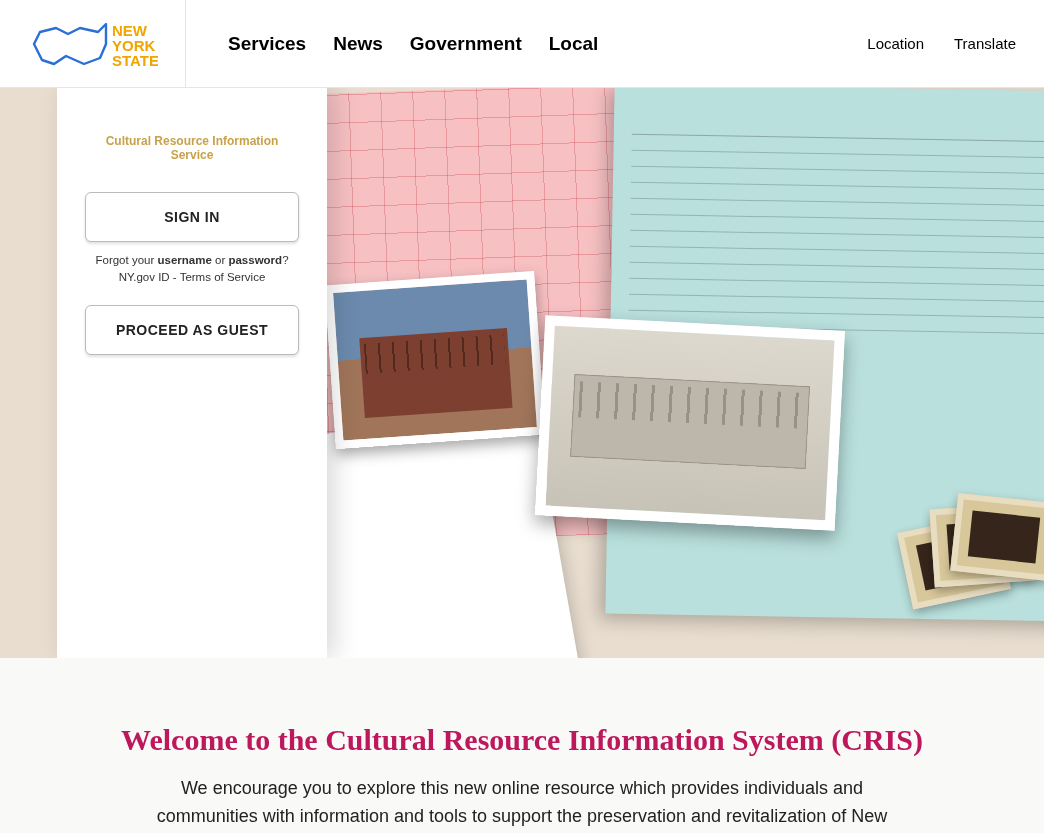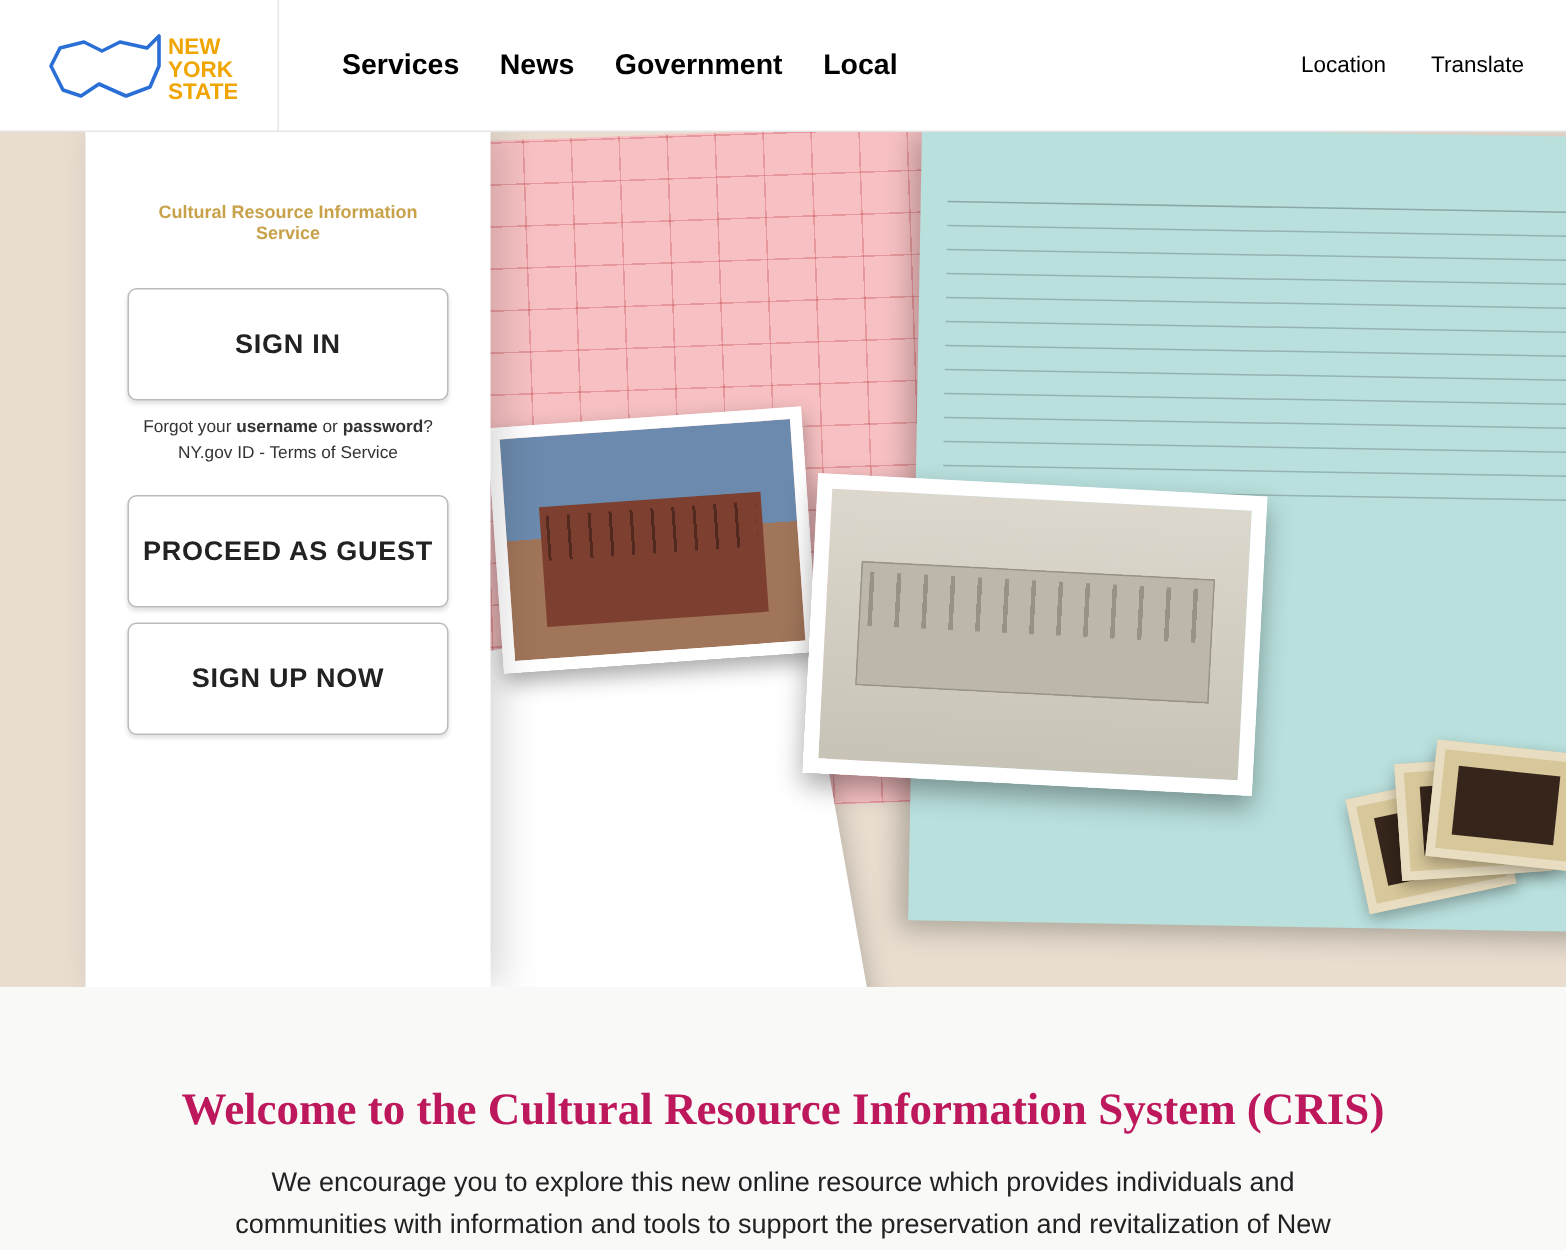--- a/index.html
+++ b/index.html
@@ -38,21 +38,21 @@
 .collage-slides span:nth-child(3){ left: 50px; top: 0; transform: rotate(6deg); }
 .collage-slides span::after{ content:""; position:absolute; inset:10px; background:#35251b;}
 
 
 .panel { position: absolute; left: 57px; top: 0; width: 270px; height: 570px; background: #fff; box-shadow: 8px 0 24px rgba(0,0,0,.15); padding: 40px 28px 0; text-align: center; z-index: 5; }
 .cris-logo { margin-bottom: 30px; }
 .cris-logo .word { font-family: Georgia, "Times New Roman", serif; font-size: 62px; font-weight: 700; color: #1a5a2e; letter-spacing: 1px; line-height: 1; position: relative; display: inline-block; }
 .cris-logo .egg { position: absolute; left: 34px; top: 22px; width: 28px; height: 38px; background: #d4b06a; border-radius: 50% 50% 50% 50% / 60% 60% 40% 40%; z-index: -1; }
 .cris-logo .egg-text { position:absolute; left:36px; top:34px; font-size:8px; font-weight:700; color:#1a5a2e; letter-spacing:.5px; }
 .cris-logo .sub { display: block; font-size: 12px; color: #c8a24a; font-weight: 700; margin-top: 6px; font-family: Arial, sans-serif; }
-.btn { display: block; width: 100%; padding: 26px 8px; border: 1px solid #bbb; border-radius: 6px; background: #fff; font-size: 18px; font-weight: 700; letter-spacing: .5px; color: #222; cursor: pointer; box-shadow: 0 2px 3px rgba(0,0,0,.12); margin-bottom: 10px; }
+.btn { display: block; width: 100%; padding: 16px 8px; border: 1px solid #bbb; border-radius: 6px; background: #fff; font-size: 14px; font-weight: 700; letter-spacing: .5px; color: #222; cursor: pointer; box-shadow: 0 2px 3px rgba(0,0,0,.12); margin-bottom: 10px; }
 .small { font-size: 11.5px; color: #333; line-height: 1.5; margin: 6px 0 18px; }
 .small a { color: #333; text-decoration: none; }
 .small strong { font-weight: 700; }
 
 
 .welcome { background: #f9f9f8; padding: 65px 60px 50px; text-align: center; }
 .welcome h1 { font-family: Georgia, "Times New Roman", serif; font-size: 30px; font-weight: 700; color: #be185d; margin-bottom: 18px; }
 .welcome p { font-size: 18px; color: #222; line-height: 1.55; max-width: 760px; margin: 0 auto; }
 </style>
 </head>
@@ -100,20 +100,19 @@
       <span class="sub">Cultural Resource Information Service</span>
     </div>
 
     <button class="btn">SIGN IN</button>
     <div class="small">
       <span>Forgot your </span><a href="#"><strong>username</strong></a><span> or </span><a href="#"><strong>password</strong></a><span>?</span><br>
       <a href="#">NY.gov ID - Terms of Service</a>
     </div>
 
     <button class="btn">PROCEED AS GUEST</button>
-    <button class="btn">SIGN UP NOW</button>
   </div>
 </div>
 
 <section class="welcome">
   <h1>Welcome to the Cultural Resource Information System (CRIS)</h1>
   <p>We encourage you to explore this new online resource which provides individuals and communities with information and tools to support the preservation and revitalization of New York's rich heritage and culture.</p>
 </section>
 
 </body></html>

